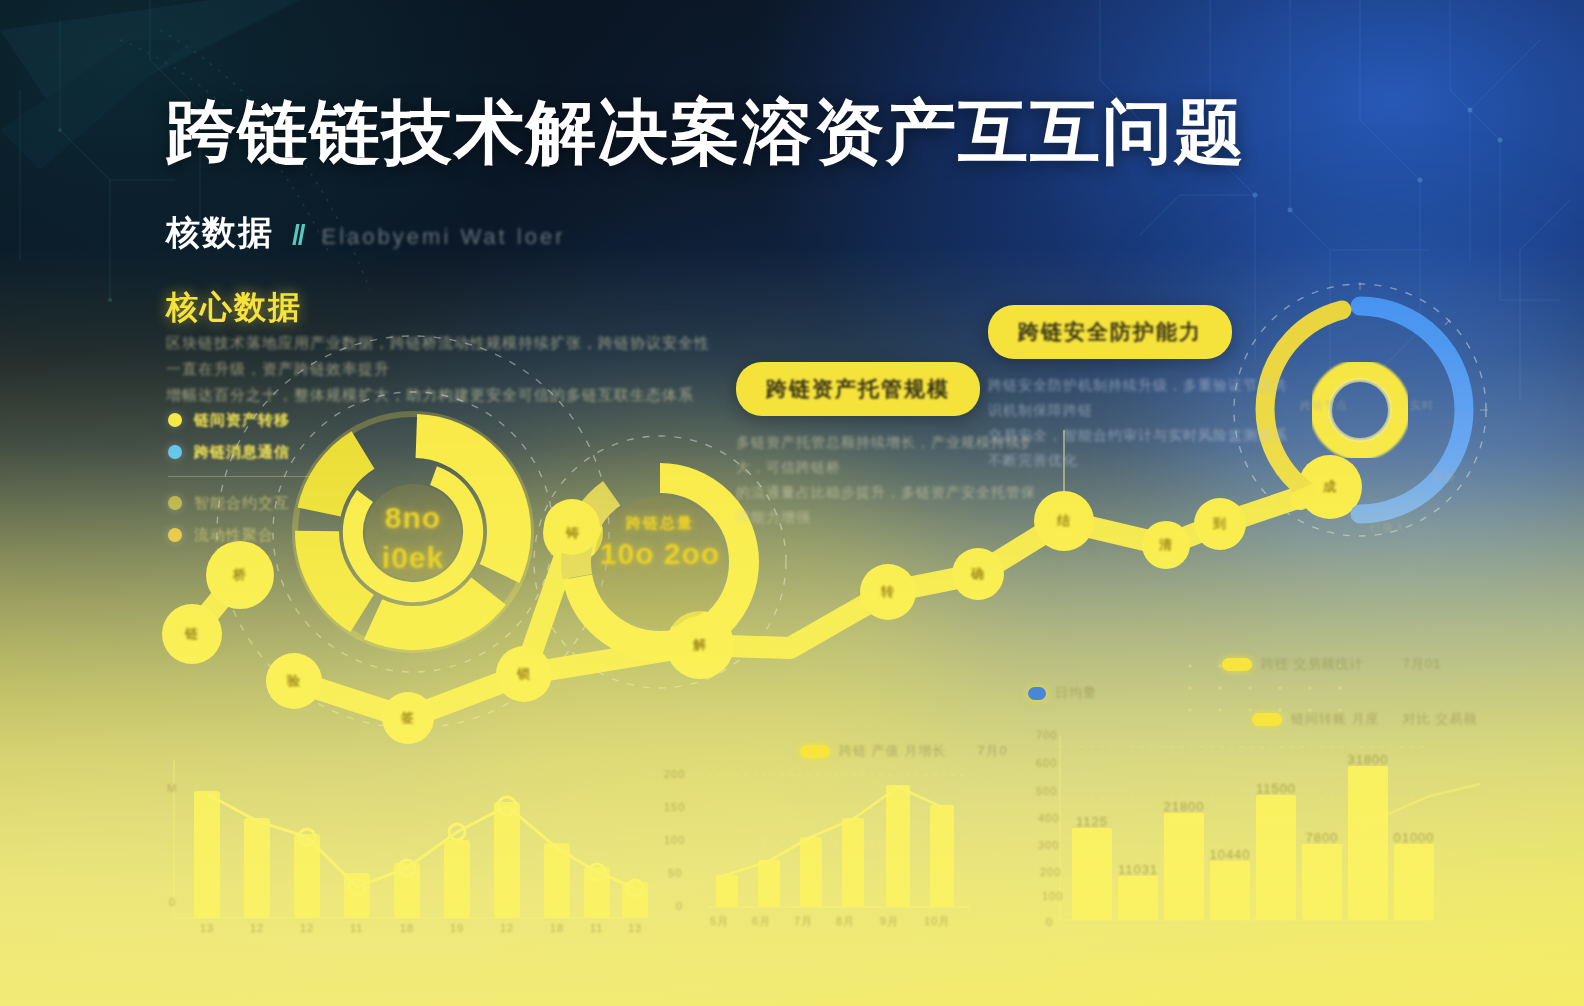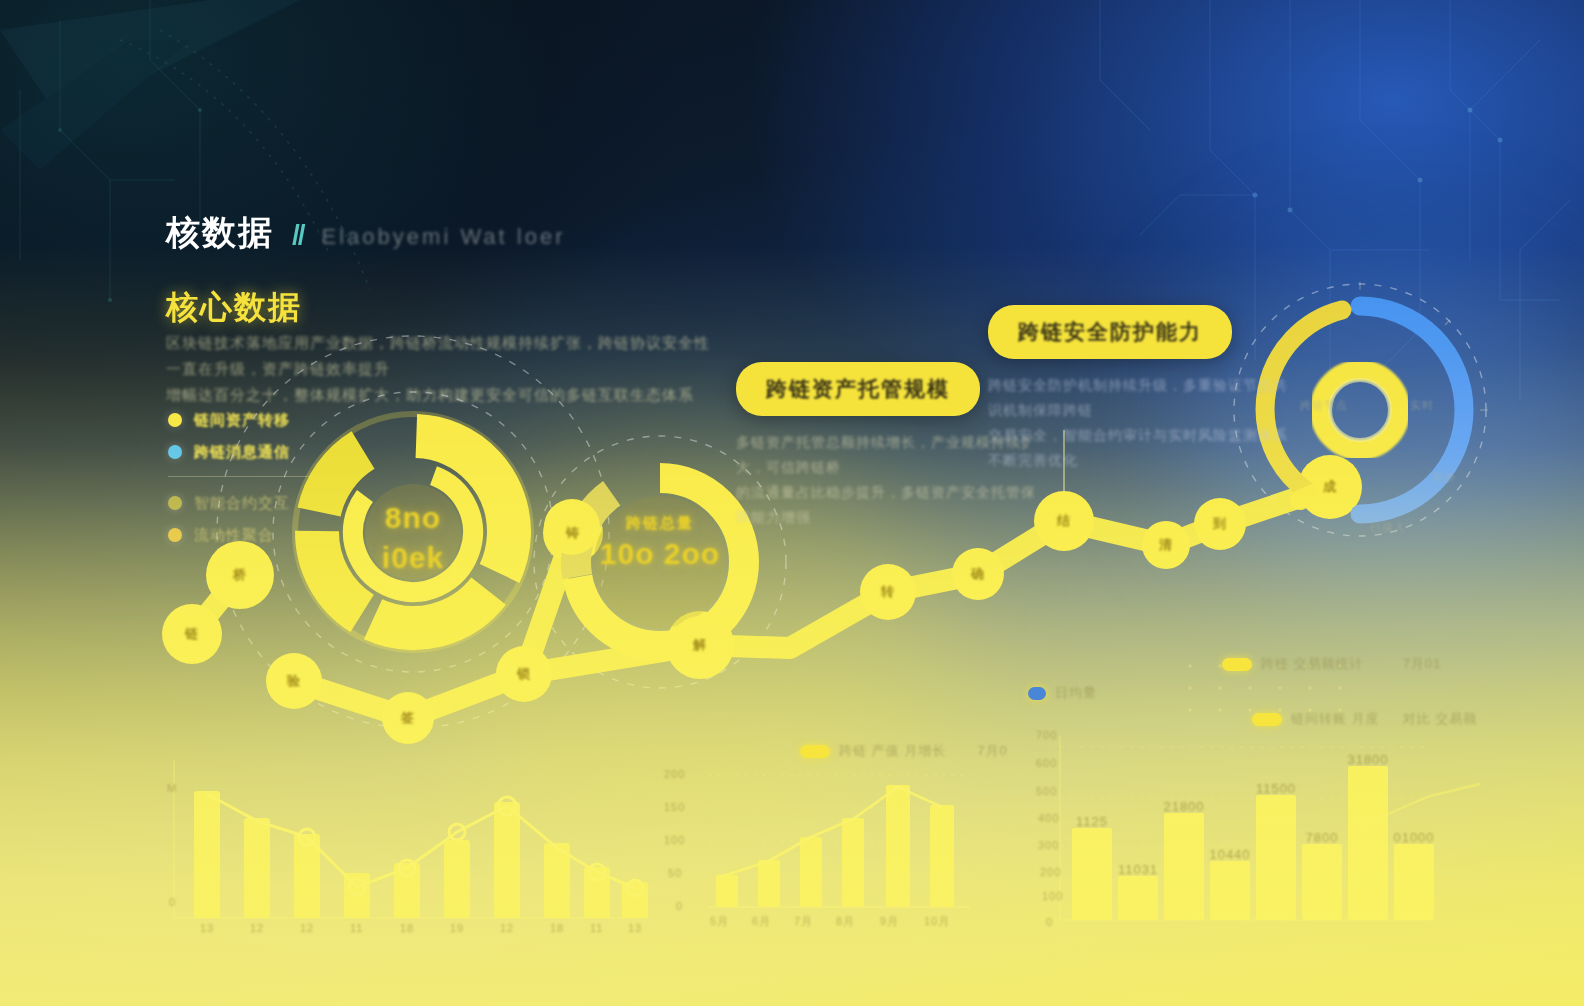--- a/index.html
+++ b/index.html
@@ -137,20 +137,21 @@
 
     <g opacity=".22">
       <polygon points="0,30 210,0 300,0 60,120" fill="#2d6f86"></polygon>
       <polygon points="0,130 130,40 190,40 40,170" fill="#1f5370"></polygon>
     </g>
   </svg>
 
   <div class="glowblob" style="left:1180px;top:250px;width:420px;height:340px;background:rgba(70,140,235,.3);"></div>
   <div class="glowblob" style="left:430px;top:430px;width:520px;height:420px;background:rgba(226,210,60,.22);"></div>
 
+  <div class="title">跨链链技术解决案溶资产互互问题</div>
 
   <div class="subbar">
     <div class="sublabel">核数据</div>
     <div class="slashes">//</div>
     <div class="subblur">Elaobyemi Wat loer</div>
   </div>
 
   <div class="coretitle">核心数据</div>
   <div class="corebody">
     <div>区块链技术落地应用产业数据，跨链桥流动性规模持续扩张，跨链协议安全性一直在升级，资产跨链效率提升</div>

